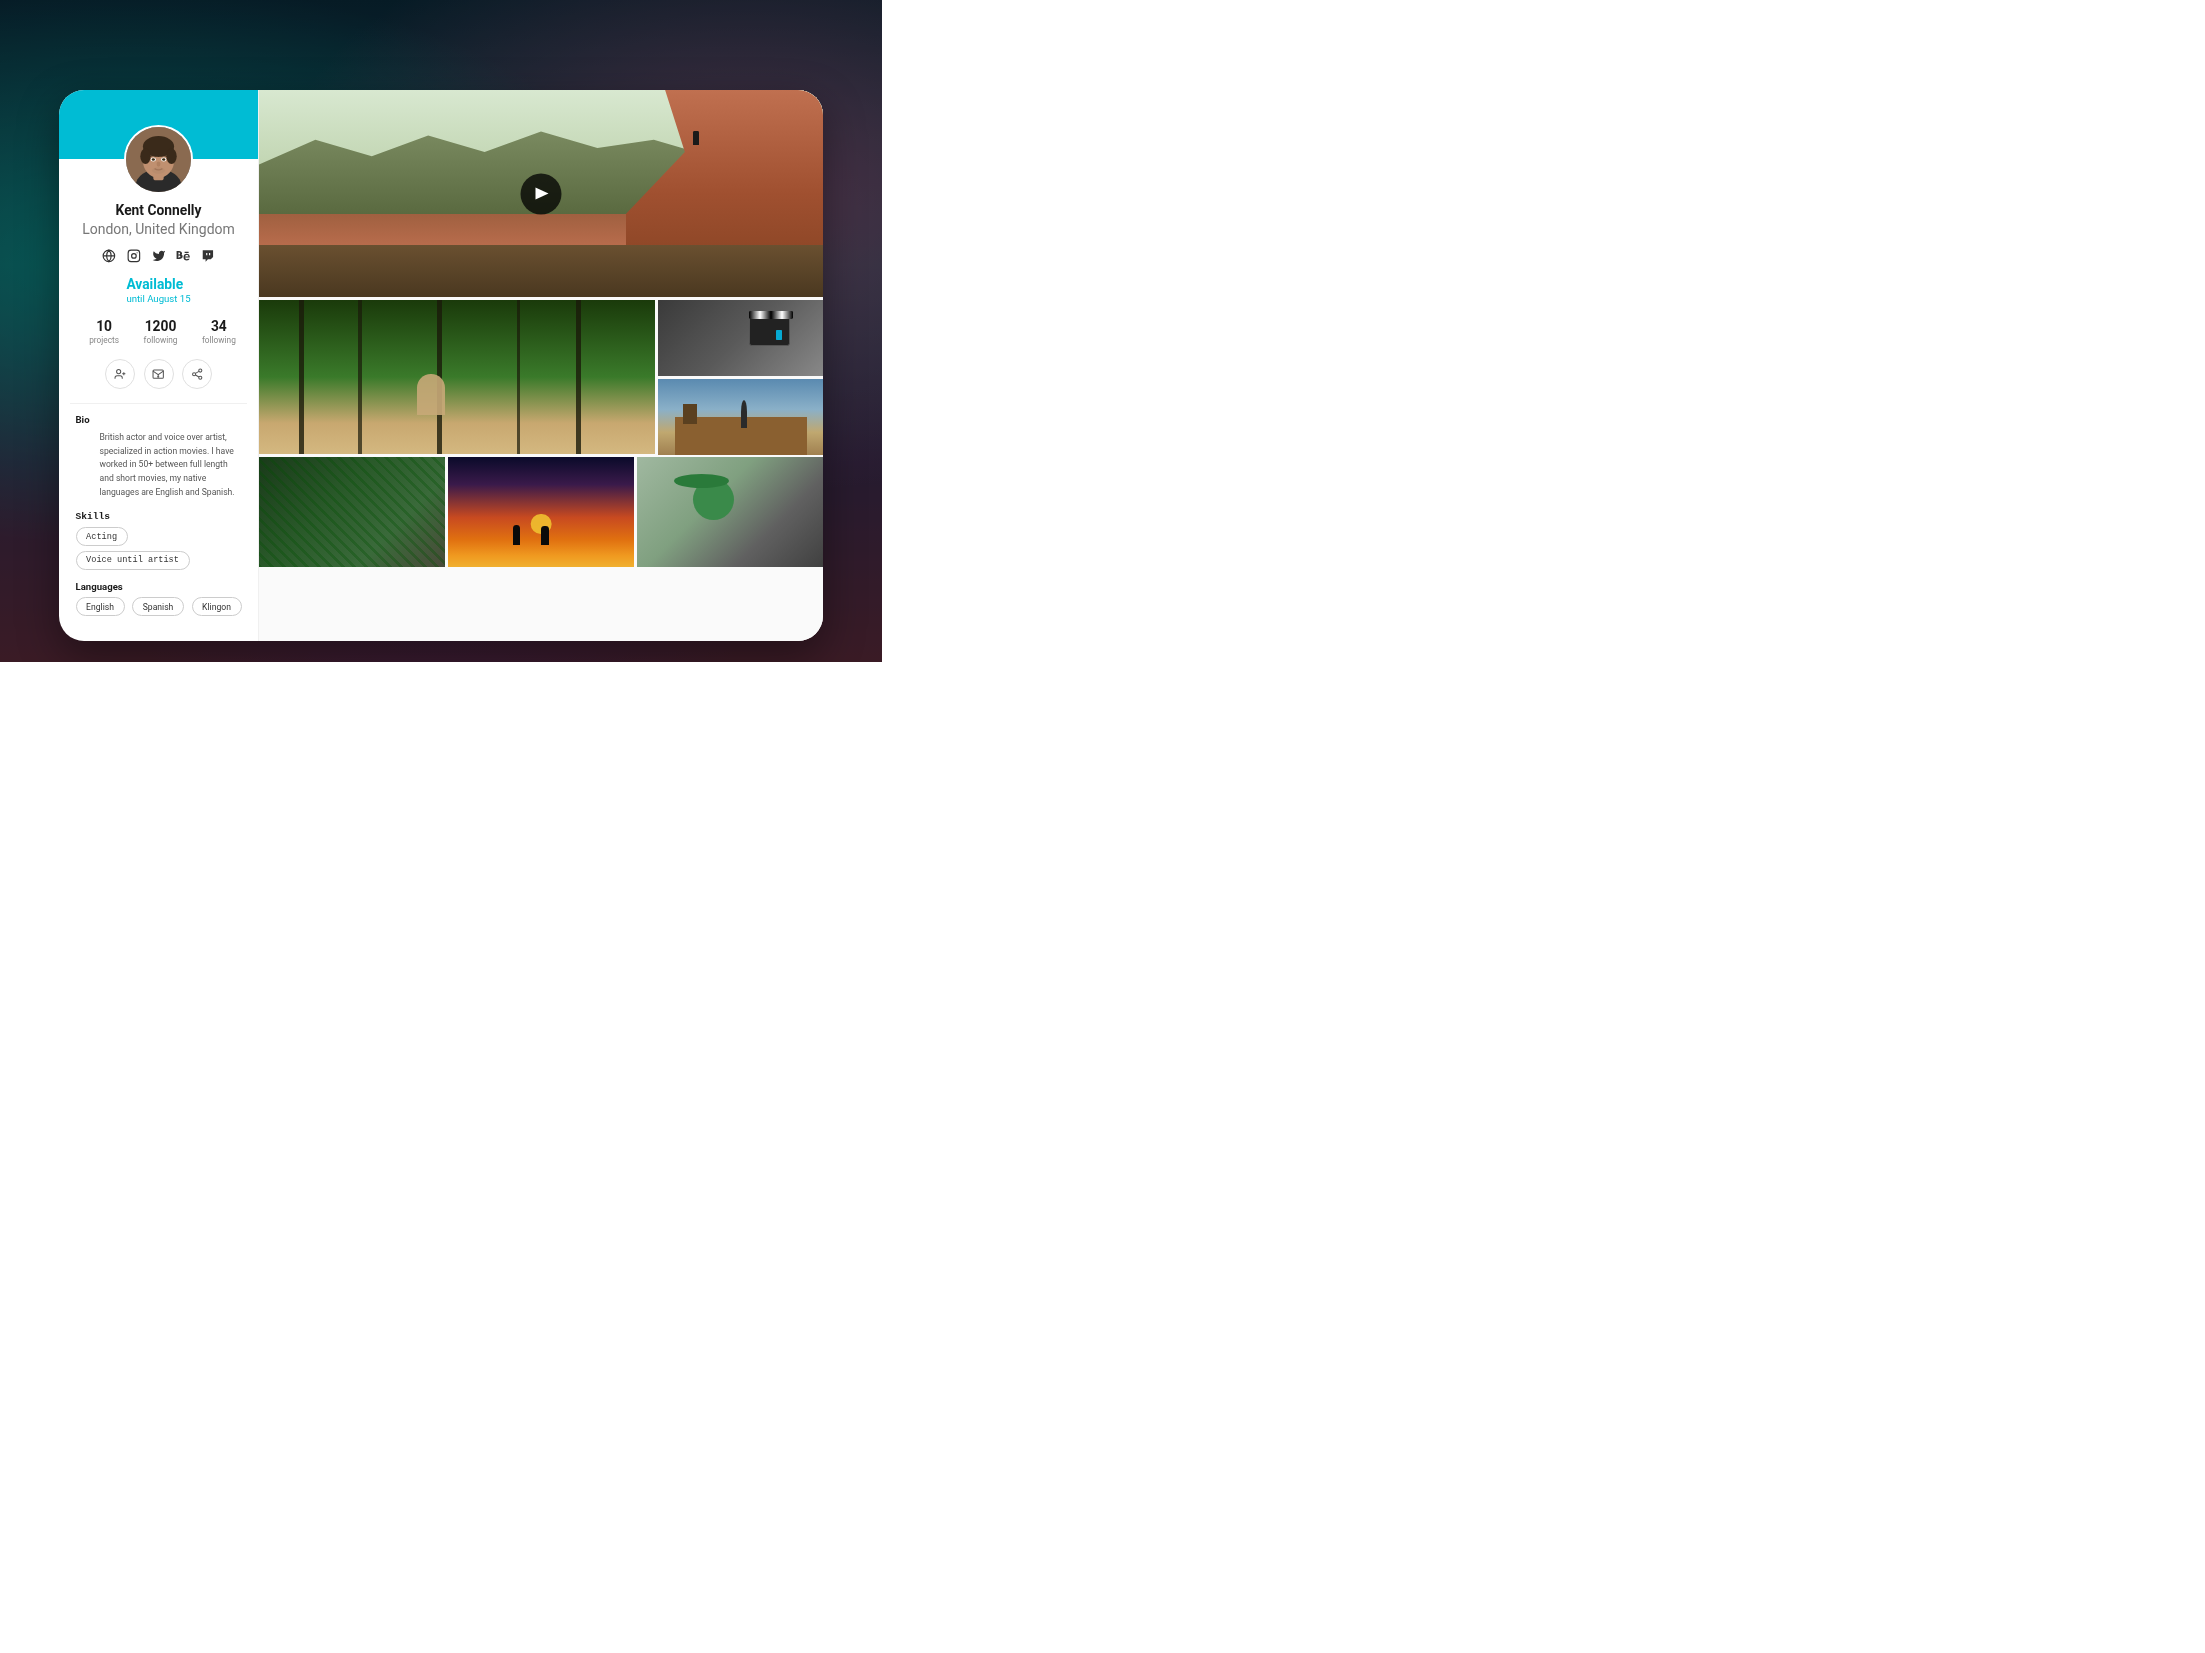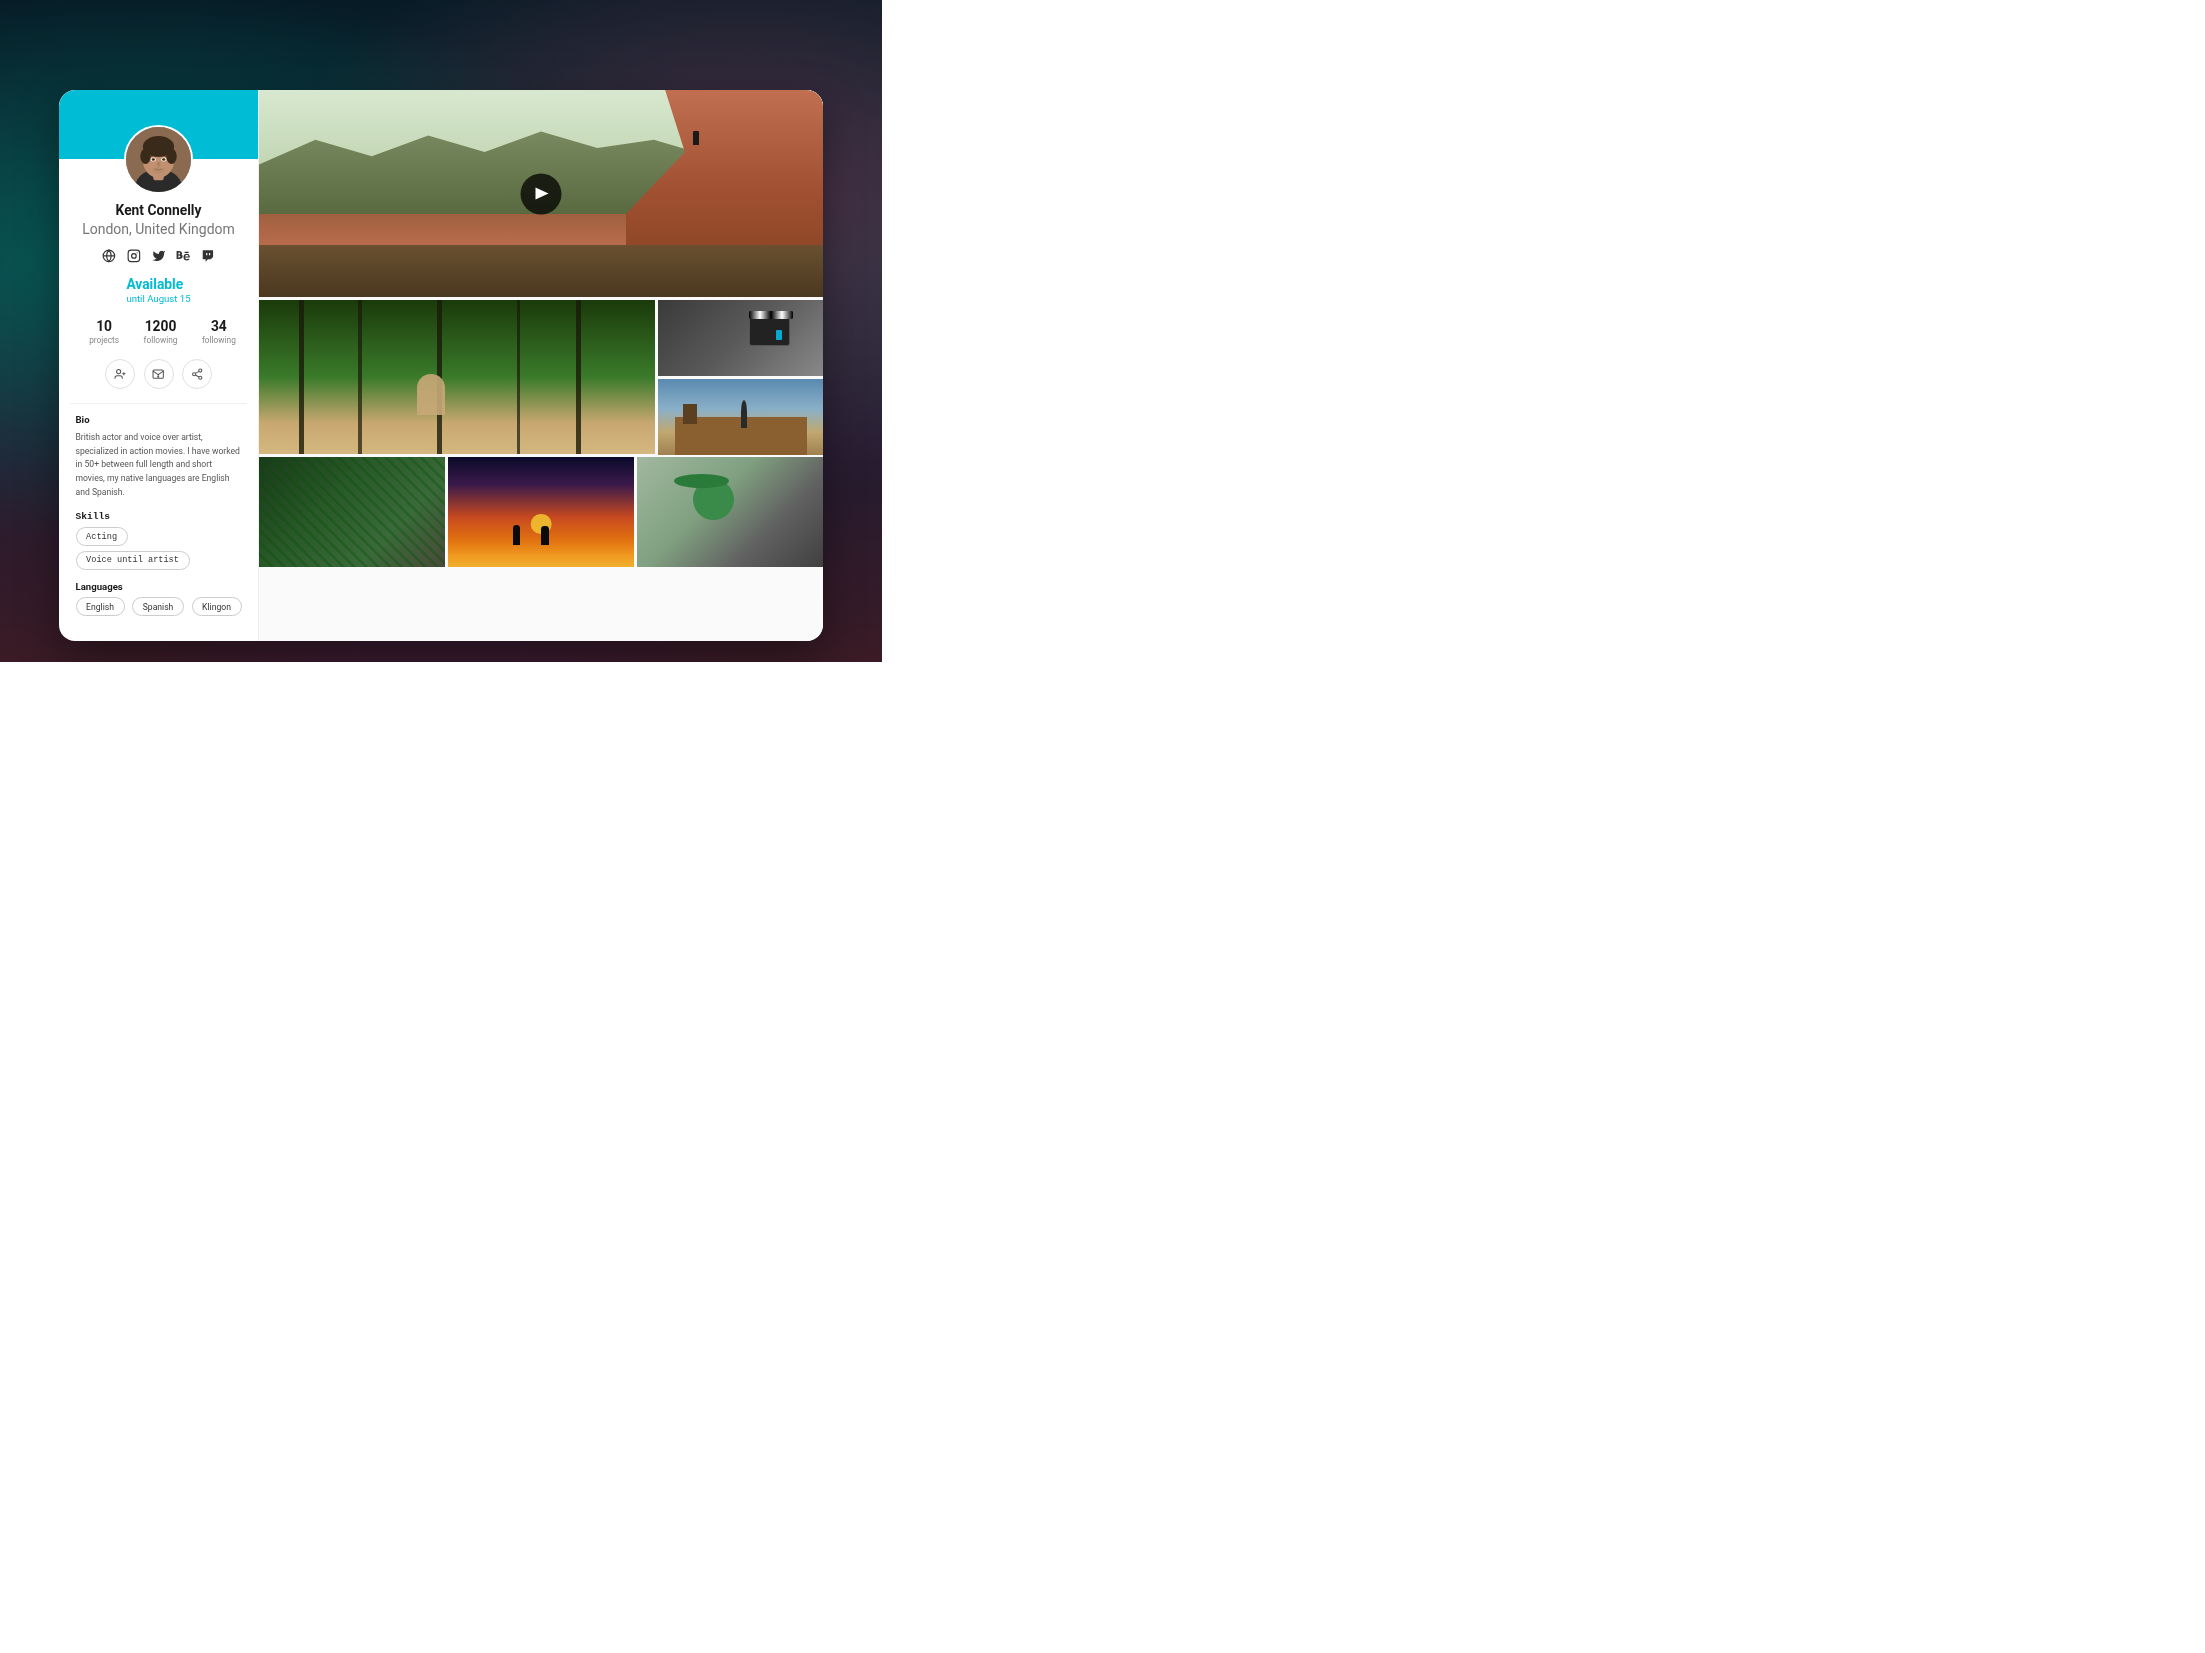--- a/index.html
+++ b/index.html
@@ -31,21 +31,21 @@
         linear-gradient(180deg, #0a2a3a 0%, #1a4a5a 40%, #3a2a4a 70%, #5a2a3a 100%);
     }
 
     .card {
       position: absolute;
       top: 90px;
       left: 59px;
       right: 59px;
       bottom: 20.7px;
       background: #fff;
-      border-radius: 16px;
+      border-radius: 25px;
       z-index: 10;
       display: flex;
       overflow: hidden;
       box-shadow: 0 13.8px 41px rgba(0,0,0,0.4);
     }
 
     
     .sidebar {
       width: 200px;
       min-width: 200px;
@@ -200,20 +200,21 @@
       font-size: 9.6px;
       font-weight: 700;
       color: #1a1a1a;
       margin-bottom: 5.5px;
     }
 
     .bio-text {
       font-size: 8.6px;
       color: #555;
       line-height: 1.6;
+      margin-left: 24px;
     }
 
     .skills-section {
       width: 100%;
       padding: 11px 16.5px 0;
       font-family: Liberation Mono, monospace;
     }
 
     .tags-row {
       display: flex;

